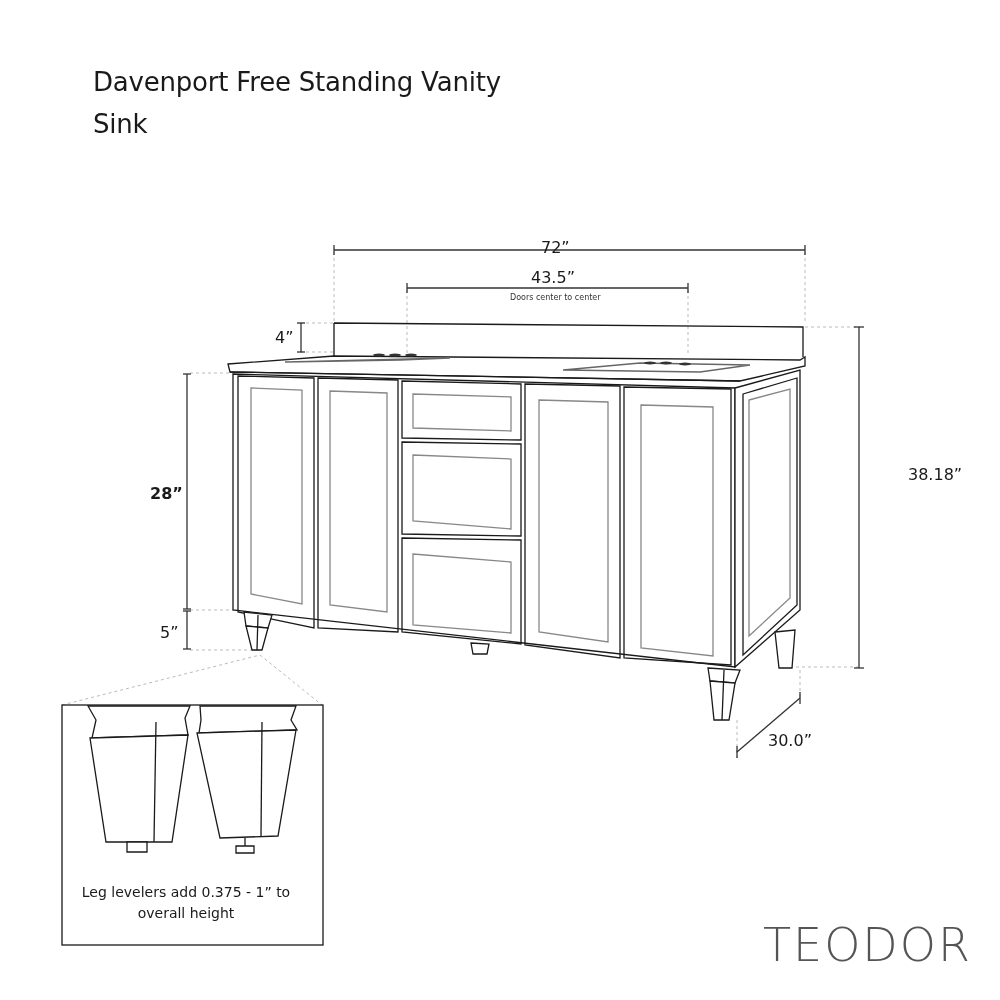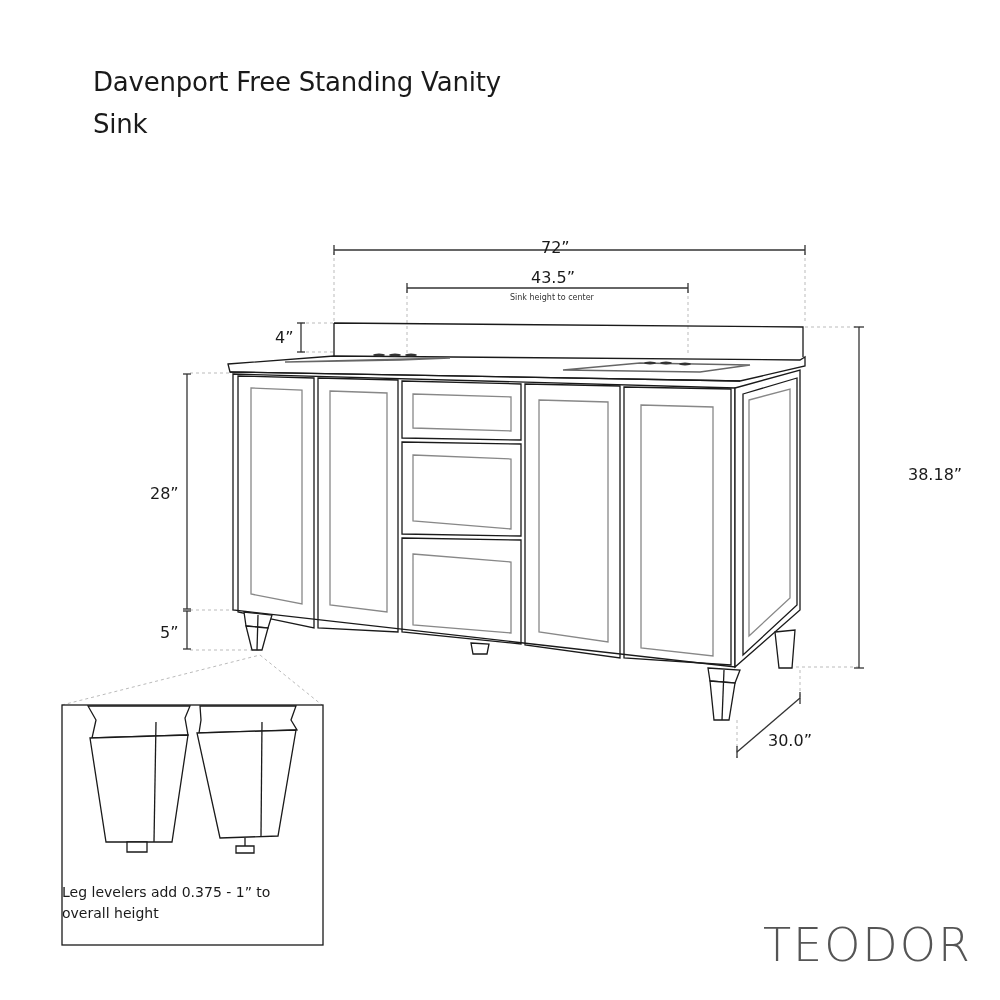--- a/index.html
+++ b/index.html
@@ -3,21 +3,21 @@
 <meta charset="utf-8">
 <style>
   html, body { margin:0; padding:0; background:#ffffff; }
   body { width:1000px; height:1000px; position:relative; overflow:hidden; font-family:"Liberation Sans", sans-serif; color:#1a1a1a; }
   .title-block { position:absolute; left:57px; top:61px;margin-left:36px; }
   .title-line { font-family:"DejaVu Sans", sans-serif; font-size:26px; line-height:42px; color:#1a1a1a; letter-spacing:-0.2px; white-space:nowrap; }
   svg.drawing { position:absolute; left:0; top:0; }
   .dim-label { position:absolute; font-family:"DejaVu Sans", sans-serif; color:#1a1a1a; white-space:nowrap; }
   .dim-lg { font-size:16px; }
   .dim-sm { font-size:8px; color:#333; }
-  .note { position:absolute; left:62px; top:882px; width:248px; font-family:"DejaVu Sans", sans-serif; font-size:14px; line-height:21px; color:#1a1a1a; }
+  .note { position:absolute; left:62px; top:882px; width:248px; text-align:center; font-family:"DejaVu Sans", sans-serif; font-size:14px; line-height:21px; color:#1a1a1a; }
   .brand { position:absolute; left:763px; top:918px; font-family:"DejaVu Sans", sans-serif; font-weight:200; font-size:46px; letter-spacing:2px; color:#555; }
 </style>
 </head>
 <body>
 
 <div class="title-block">
   <div class="title-line">Davenport Free Standing Vanity</div>
   <div class="title-line">Sink</div>
 </div>
 
@@ -148,22 +148,22 @@
       <path d="M197 733 L296 730 L278 836 L220 838 Z"></path>
       <line x1="262" y1="722" x2="261" y2="836"></line>
       <line x1="245" y1="838" x2="245" y2="846"></line>
       <path d="M236 846 L254 846 L254 853 L236 853 Z"></path>
     </g>
   </g>
 </svg>
 
 <div class="dim-label dim-lg" style="left:541px;top:230px;margin-top:8px;">72”</div>
 <div class="dim-label dim-lg" style="left:531px;top:268px;">43.5”</div>
-<div class="dim-label dim-sm" style="left:510px;top:293px;">Sink height to center</div>
+<div class="dim-label dim-sm" style="left:510px;top:293px;">Doors center to center</div>
 <div class="dim-label dim-lg" style="left:275px;top:328px;">4”</div>
-<div class="dim-label dim-lg" style="left:150px;top:484px;">28”</div>
+<div class="dim-label dim-lg" style="left:150px;top:484px;font-weight:bold;">28”</div>
 <div class="dim-label dim-lg" style="left:160px;top:623px;">5”</div>
 <div class="dim-label dim-lg" style="left:868px;top:465px;margin-left:40px;">38.18”</div>
 <div class="dim-label dim-lg" style="left:768px;top:731px;">30.0”</div>
 
 <div class="note">Leg levelers add 0.375 - 1” to overall height</div>
 
 <div class="brand">TEODOR</div>
 
 </body></html>

